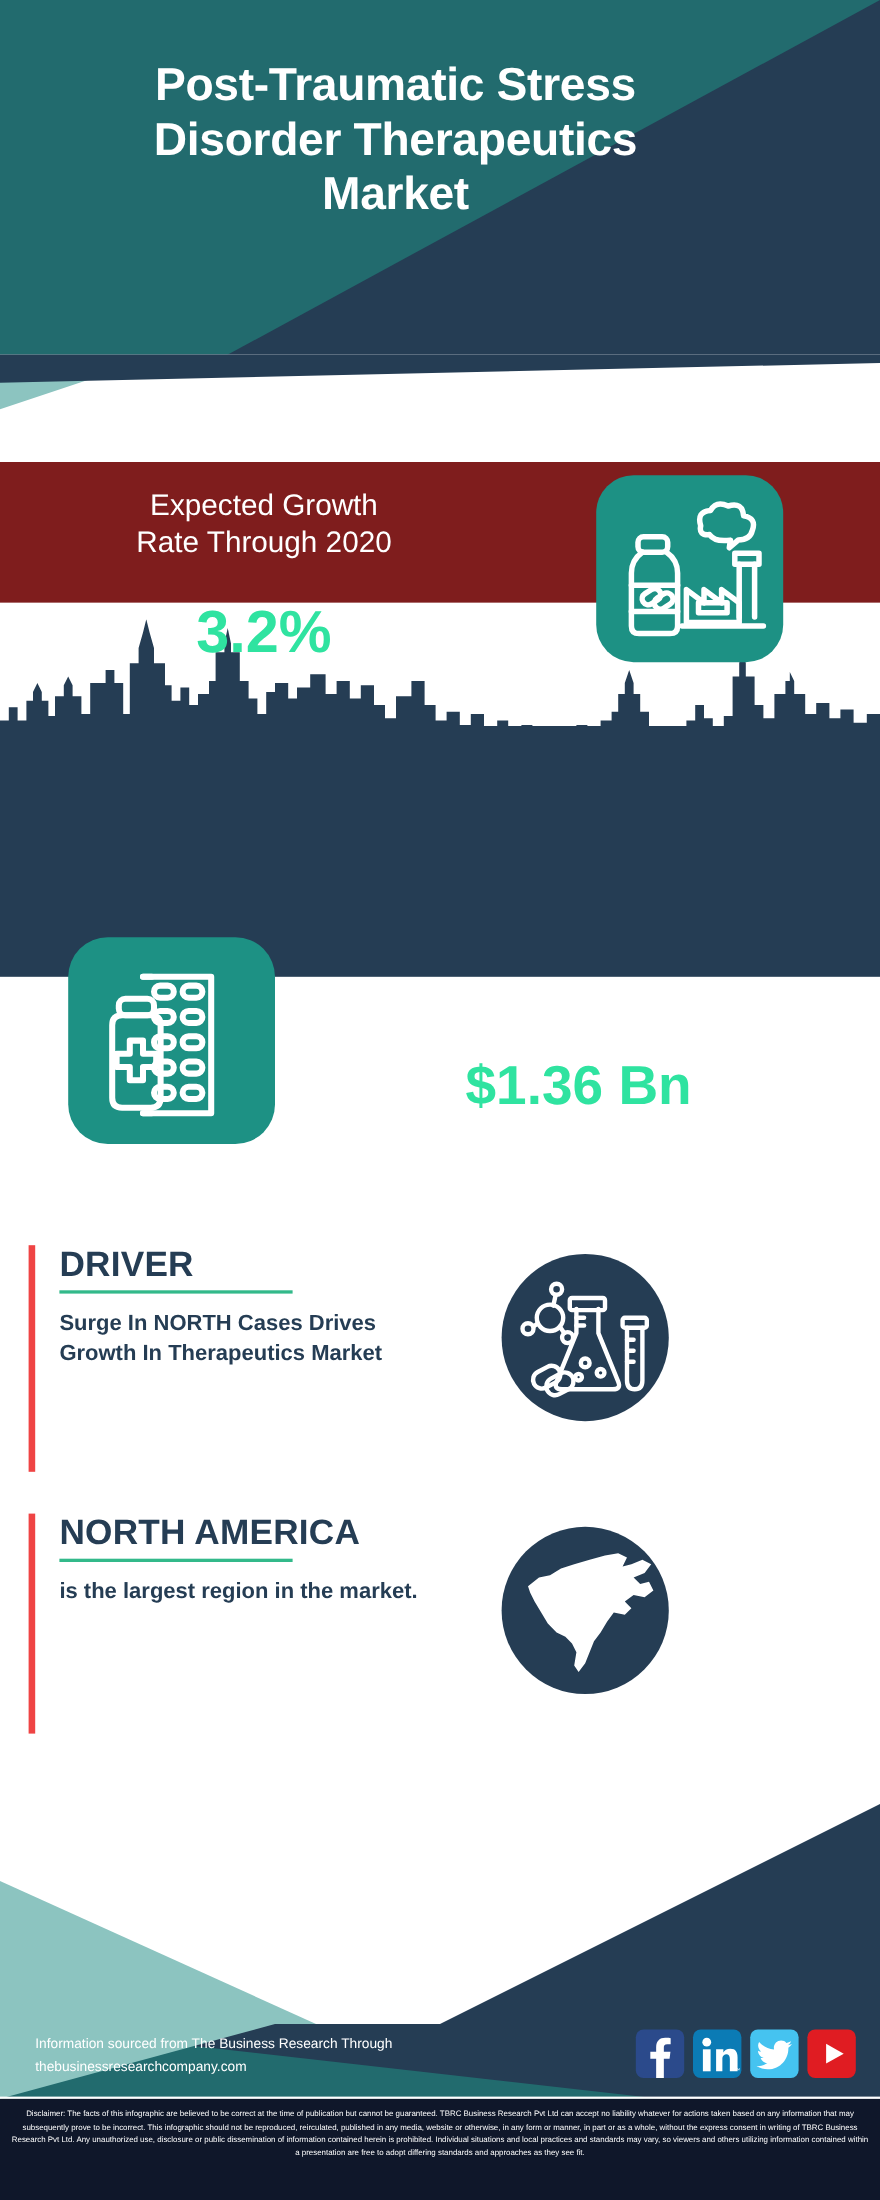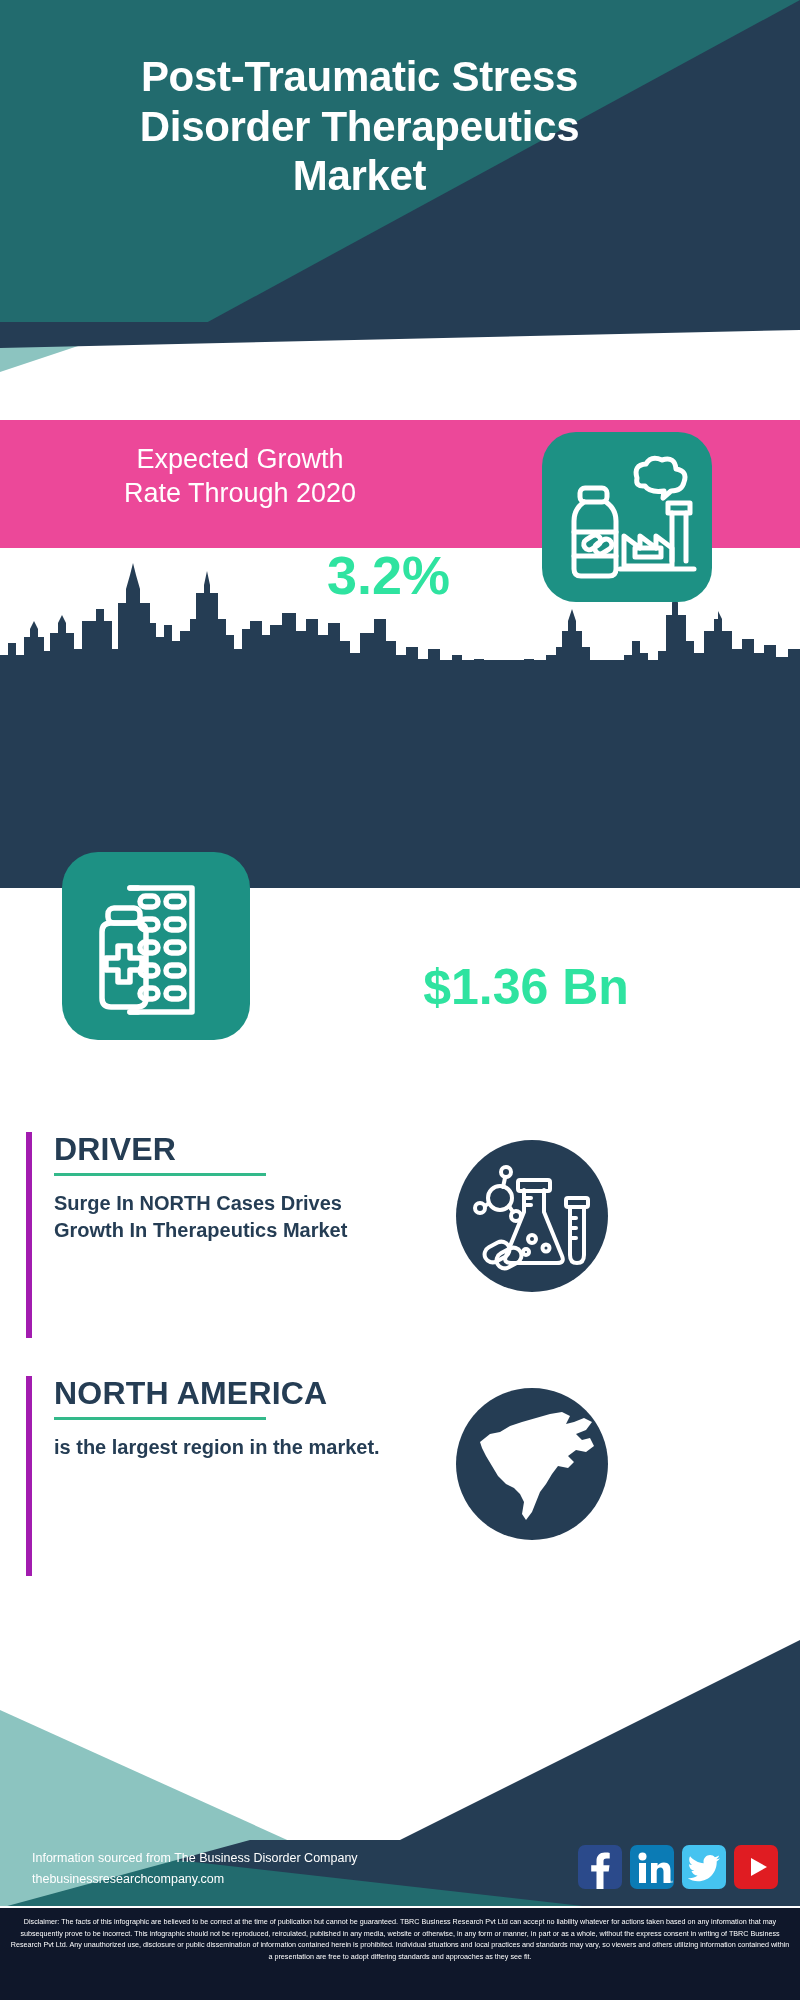--- a/index.html
+++ b/index.html
@@ -56,39 +56,39 @@
     left: 0; top: 322px;
     width: 800px; height: 62px;
     z-index: 2;
   }
 
   
   .growth {
     position: absolute;
     left: 0; top: 420px;
     width: 800px; height: 128px;
-    background: #ec4899;
+    background: #7f1d1d;
   }
   .growth-text {
     position: absolute;
     left: 30px; top: 22px;
     width: 420px;
     text-align: center;
     color: #ffffff;
   }
   .growth-label {
     font-size: 27px;
     line-height: 1.27;
     font-weight: normal;
   }
   .growth-value {
     position: absolute;
     left: 30px; top: 98px;
     width: 420px;
-    text-align: right;
+    text-align: center;
     color: #2fe3a0;
     font-size: 54px;
     font-weight: bold;
     line-height: 1;
   }
   .growth-icon-box {
     position: absolute;
     left: 542px; top: 432px;
     width: 170px; height: 170px;
     background: #1d9184;
@@ -155,21 +155,21 @@
   .infoarea {
     position: absolute;
     left: 0; top: 1094px;
     width: 800px; height: 560px;
     background: #ffffff;
   }
   .card {
     position: absolute;
     left: 26px;
     width: 500px;
-    border-left: 6px solid #a21caf;
+    border-left: 6px solid #ef4444;
     padding-left: 22px;
     box-sizing: border-box;
   }
   .card-driver { top: 1132px; height: 206px; }
   .card-region { top: 1376px; height: 200px; }
 
   .card-title {
     color: #253d54;
     font-weight: bold;
     font-size: 32px;
@@ -422,21 +422,21 @@
   </svg>
 
   <svg class="footer-bar" viewBox="0 0 800 68" preserveAspectRatio="none">
     <rect x="0" y="0" width="800" height="68" fill="#253d54"></rect>
     <polygon points="0,0 600,68 0,68" fill="#226b6e"></polygon>
     <polygon points="0,0 330,68 0,68" fill="#8cc4c0" opacity="0.0"></polygon>
     <polygon points="0,0 250,0 0,68" fill="#8cc4c0"></polygon>
   </svg>
 
   <div class="footer-credit">
-    <div>Information sourced from The Business Disorder Company</div>
+    <div>Information sourced from The Business Research Through</div>
     <div>thebusinessresearchcompany.com</div>
   </div>
 
   <div class="social-row">
     <div class="social-btn sb-fb">
       <svg viewBox="0 0 44 44" width="44" height="44">
         <path fill="#ffffff" d="M25.5 44 V26.5 h5.2 l0.8 -6.2 h-6 v-3.9 c0 -1.8 0.5 -3 3.1 -3 h3.1 V7.9 c-0.6 -0.1 -2.6 -0.3 -5 -0.3 c-4.9 0 -8.2 3 -8.2 8.5 v4.2 h-5.3 v6.2 h5.3 V44 Z"></path>
       </svg>
     </div>
     <div class="social-btn sb-li">

